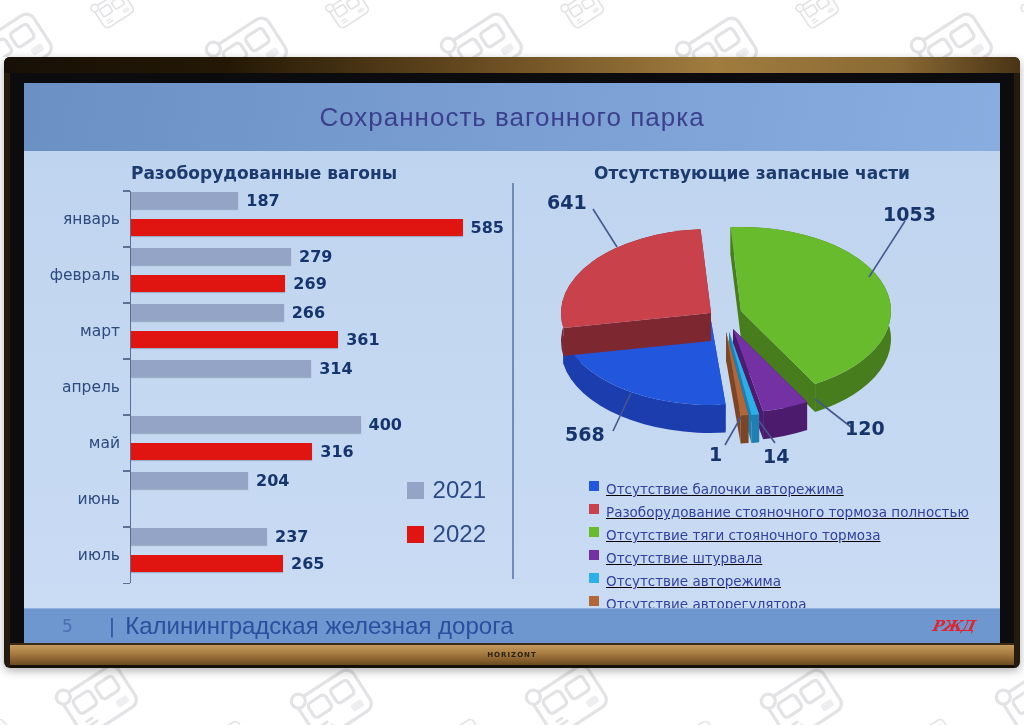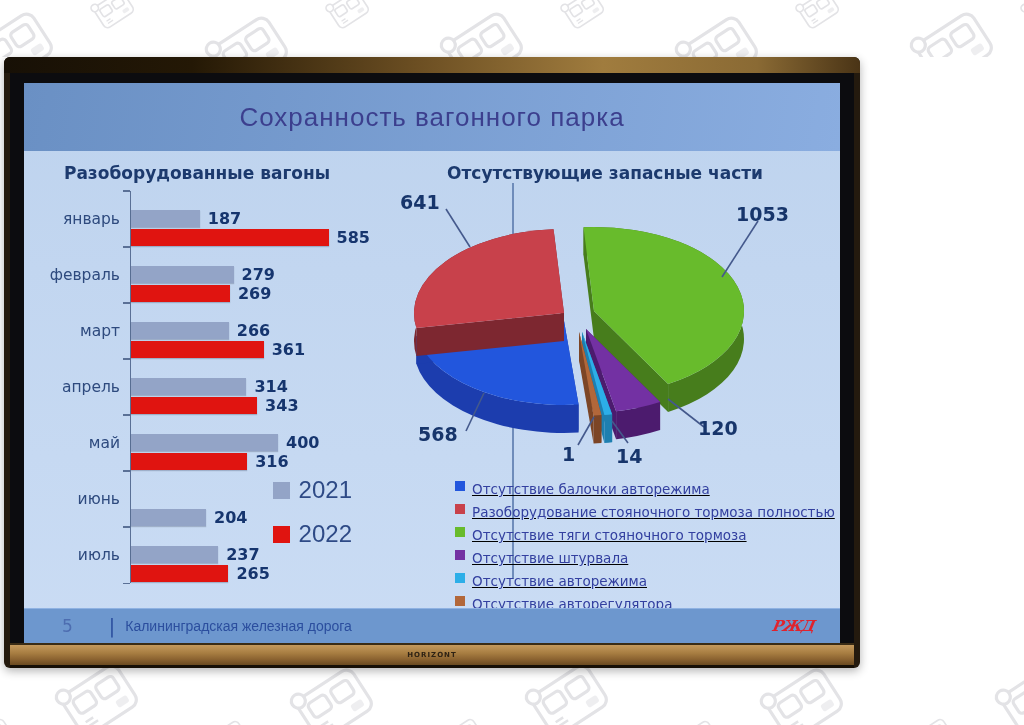--- a/index.html
+++ b/index.html
@@ -6,21 +6,21 @@
   body{width:1024px;height:725px;position:relative;overflow:hidden;background:#ffffff;
        font-family:"DejaVu Sans","Liberation Sans",sans-serif;}
 
   
   .wm{position:absolute;left:0;right:0;overflow:hidden;z-index:1;}
   .wm-top{top:0;height:57px;}
   .wm-bottom{bottom:0;height:57px;}
   .wm-icon{position:absolute;width:86px;height:70px;color:#e3e3e6;}
 
   
-  .photo{position:absolute;left:4px;top:57px;width:856px;height:611px;z-index:2;
+  .photo{position:absolute;left:4px;top:57px;width:1016px;height:611px;z-index:2;
          background:#241a0e;border-radius:6px;overflow:hidden;
          box-shadow:0 3px 10px rgba(0,0,0,.30);}
   .wall{height:16px;background:linear-gradient(90deg,#171006,#241805 22%,#6b4e22 48%,#a07c3e 70%,#8a6a34 88%,#4a3416);}
   .tv{margin:0 6px;background:#0c0c0f;padding:10px 14px 0 14px;}
   .screen{height:560px;position:relative;background:linear-gradient(180deg,#bed3ee,#cadcf4);overflow:hidden;}
   .tv-bottom{height:20px;margin:0 6px;position:relative;border-top:2px solid #3a2c16;
              background:linear-gradient(180deg,#c49a5e,#a87e42 40%,#8a6230 72%,#6a4a20);
              display:flex;align-items:center;justify-content:center;}
   .tv-brand{font-size:7px;font-weight:bold;letter-spacing:1px;color:#2e2214;}
   .tv-shadow{height:5px;margin:0 6px;background:#160f06;}
@@ -32,21 +32,21 @@
   .slide-body{height:458px;display:flex;position:relative;}
   .v-divider{position:absolute;left:488px;top:32px;bottom:30px;width:1.5px;background:#6f8cba;}
   .panel-left{width:480px;position:relative;}
   .panel-right{width:496px;position:relative;}
   .chart-title{text-align:center;font-weight:bold;color:#1c3a6e;font-size:17px;padding-top:12px;height:22px;}
 
   
   .bar-chart{padding:6px 0 0 14px;}
   .bar-row{display:flex;height:56px;}
   .cat-label{width:92px;color:#2e4a7e;font-size:15.5px;display:flex;align-items:center;justify-content:flex-end;padding-right:10px;box-sizing:border-box;}
-  .pair{flex:1;border-left:1.5px solid #5a7096;position:relative;display:flex;flex-direction:column;justify-content:flex-end;}
+  .pair{flex:1;border-left:1.5px solid #5a7096;position:relative;display:flex;flex-direction:column;justify-content:flex-start;gap:8px;}
   .pair::before{content:"";position:absolute;left:-8px;top:-1px;width:7px;height:1.5px;background:#5a7096;}
   .bar-row:last-child .pair::after{content:"";position:absolute;left:-8px;bottom:-1px;width:7px;height:1.5px;background:#5a7096;}
   .bar-line{display:flex;align-items:center;height:19px;}
   .bar{height:17px;box-shadow:0 1px 1px rgba(40,50,80,.25);}
   .val{margin-left:8px;font-weight:bold;color:#16356e;font-size:16px;white-space:nowrap;}
   .bar-legend{position:absolute;right:18px;bottom:45px;}
   .bar-legend-item{display:flex;align-items:center;margin-bottom:16px;}
   .bar-legend-sq{width:17px;height:17px;margin-right:9px;}
   .bar-legend-txt{font-size:24px;color:#2e4a86;font-family:"Liberation Sans",sans-serif;}
 
@@ -57,21 +57,21 @@
   .pie-legend{margin:4px 0 0 85px;}
   .pie-legend-item{display:flex;align-items:flex-start;margin-bottom:7px;text-decoration:underline;}
   .pie-legend-sq{width:10px;height:10px;margin-right:7px;flex:0 0 auto;}
   .pie-legend-txt{font-size:13.5px;color:#3340a0;}
 
   
   .ftr{position:absolute;left:0;right:0;bottom:0;height:34px;background:#6d97ce;border-top:1px solid #8fb2e2;
        display:flex;align-items:center;}
   .ftr-num{color:#4d6db0;font-size:17px;margin-left:38px;}
   .ftr-div{color:#2b4e9e;font-size:19px;margin-left:36px;}
-  .ftr-txt{color:#2b4e9e;font-size:14px;margin-left:10px;font-family:"Liberation Sans",sans-serif;}
+  .ftr-txt{color:#2b4e9e;font-size:24px;margin-left:10px;font-family:"Liberation Sans",sans-serif;}
   .rzd{margin-left:auto;margin-right:26px;color:#e0232d;font-style:italic;font-weight:bold;
        font-size:15px;letter-spacing:-1px;transform:skewX(-12deg);font-family:"DejaVu Serif","Liberation Serif",serif;}
 </style>
 </head>
 <body>
 
 <svg width="0" height="0" style="position:absolute">
   <defs>
     <symbol id="cam" viewBox="0 0 64 52">
       <rect x="7" y="9" width="51" height="37" rx="7" fill="none" stroke="currentColor" stroke-width="2.5"></rect>
@@ -206,24 +206,20 @@
                   </div>
               </div>
             </div>
 
             <div class="bar-row">
               <div class="cat-label">апрель</div>
               <div class="pair">
                 <div class="bar-line">
                     <div class="bar" style="background-color: rgb(147, 164, 199); width: 48.3077%;"></div>
                     <span class="val">314</span>
-                  </div>
-                <div class="bar-line">
-                    <div class="bar" style="background-color: rgb(224, 20, 16); width: 52.7692%;"></div>
-                    <span class="val">343</span>
                   </div>
               </div>
             </div>
 
             <div class="bar-row">
               <div class="cat-label">май</div>
               <div class="pair">
                 <div class="bar-line">
                     <div class="bar" style="background-color: rgb(147, 164, 199); width: 61.5385%;"></div>
                     <span class="val">400</span>

